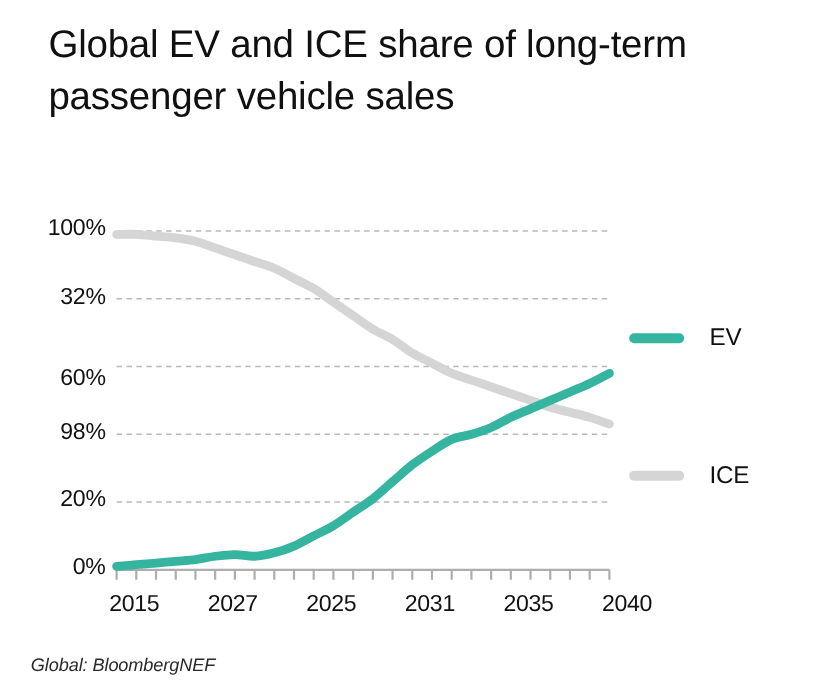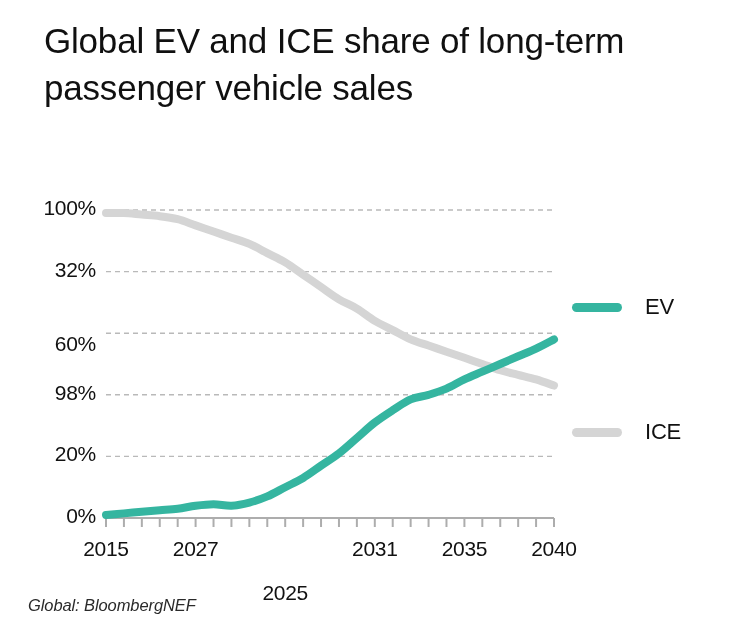--- a/index.html
+++ b/index.html
@@ -75,21 +75,21 @@
     position: absolute;
     left: 18px;
     top: 0;
     width: 78px;
     height: 632px;
   }
 
   
   .x-axis-labels {
     position: absolute;
-    left: 0;
+    left: 16px;
     top: 0;
     width: 692px;
     height: 632px;
   }
   .x-tick-label {
     position: absolute;
     transform: translateX(-50%);
     font-size: 21px;
     color: #111111;
     letter-spacing: -0.3px;
@@ -188,21 +188,21 @@
       <div class="y-tick-label" style="top: 442.4px;">20%</div>
       <div class="y-tick-label" style="top: 380.8px;">98%</div>
       <div class="y-tick-label" style="top: 319.2px; margin-top: 13px;">60%</div>
       <div class="y-tick-label" style="top: 257.6px;">32%</div>
       <div class="y-tick-label" style="top: 196px;">100%</div>
     </div>
 
   <div class="x-axis-labels" id="x-axis-labels">
       <div class="x-tick-label" style="left: 106px; top: 537px;">2015</div>
       <div class="x-tick-label" style="left: 195.6px; top: 537px;">2027</div>
-      <div class="x-tick-label" style="left: 285.2px; top: 537px; margin-top: 44px;">2025</div>
+      <div class="x-tick-label" style="left: 285.2px; top: 537px;">2025</div>
       <div class="x-tick-label" style="left: 374.8px; top: 537px;">2031</div>
       <div class="x-tick-label" style="left: 464.4px; top: 537px;">2035</div>
       <div class="x-tick-label" style="left: 554px; top: 537px;">2040</div>
     </div>
 
   <div class="legend" id="legend">
       <div class="legend-entry" style="top: 294px; left: 0px;">
         <span class="legend-swatch" style="background: rgb(53, 181, 160);"></span>
         <span class="legend-label">EV</span>
       </div>

